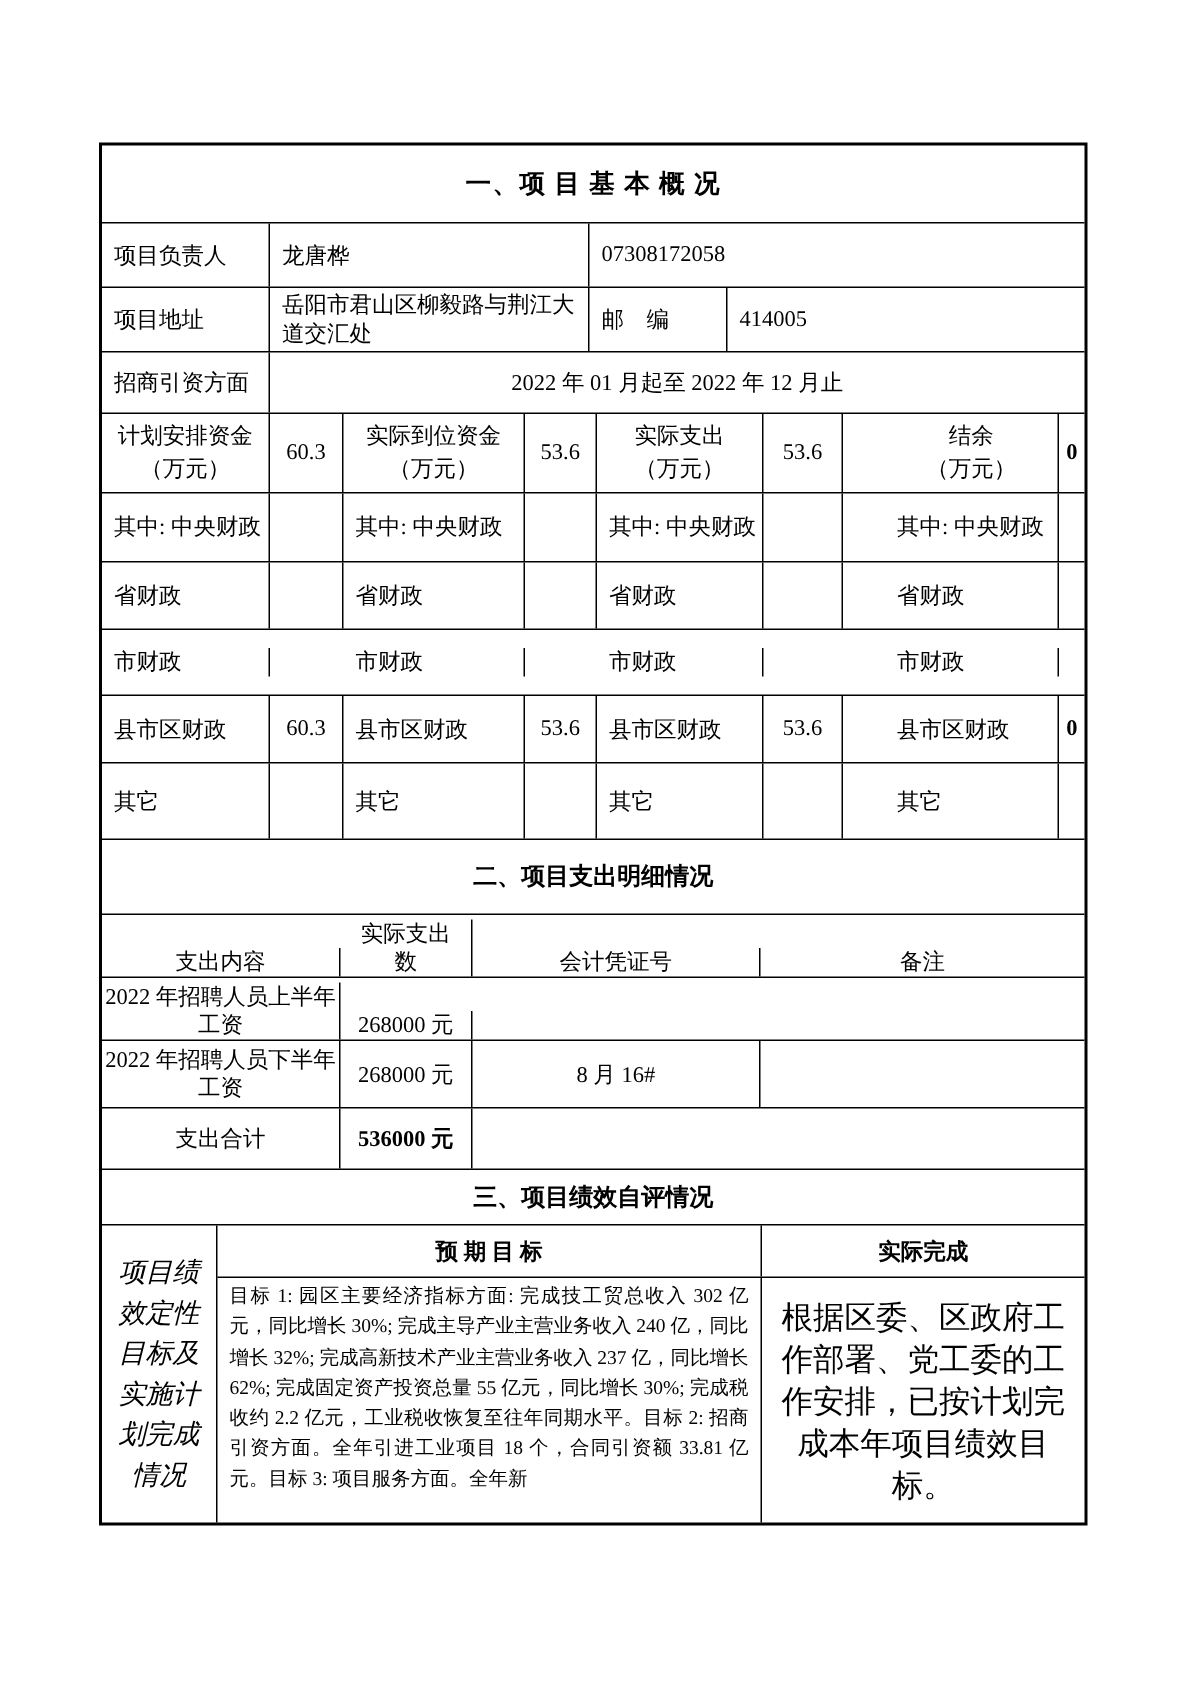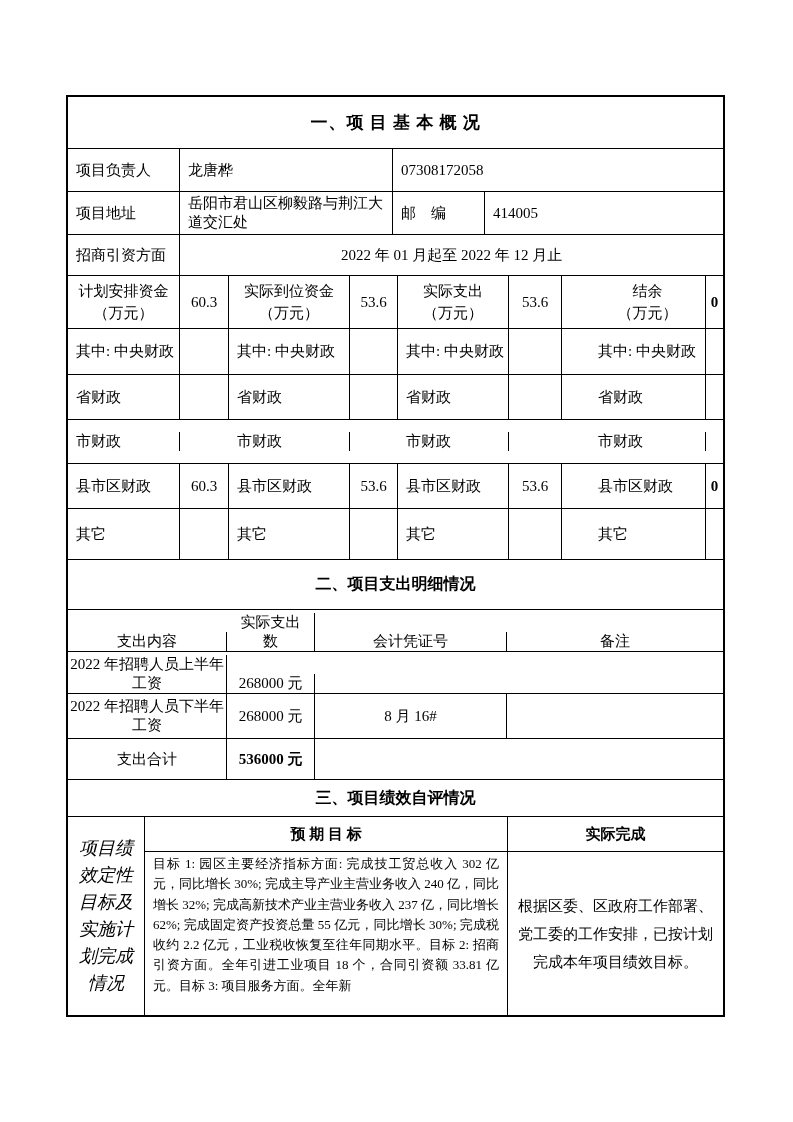--- a/index.html
+++ b/index.html
@@ -47,21 +47,21 @@
   .h50{height:50px;} .h42{height:42px;align-items:flex-end;} .h37{height:37px;} .h35{height:35px;}
   .h198{height:198px;}
   .fund-hdr{line-height:22px;}
   .goal-text{
     font-size:13px;line-height:20.3px;
     text-align:justify;
     padding:2px 8px;
     align-items:flex-start;
   }
   .actual-text{
-    font-size:15px;line-height:28px;
+    font-size:21px;line-height:28px;
     padding:0 8px;
   }
   .perf-label{line-height:27px;font-size:18px;font-style:italic;}
 </style>
 </head>
 <body>
 
 <div class="page">
   <div class="doc">
 

